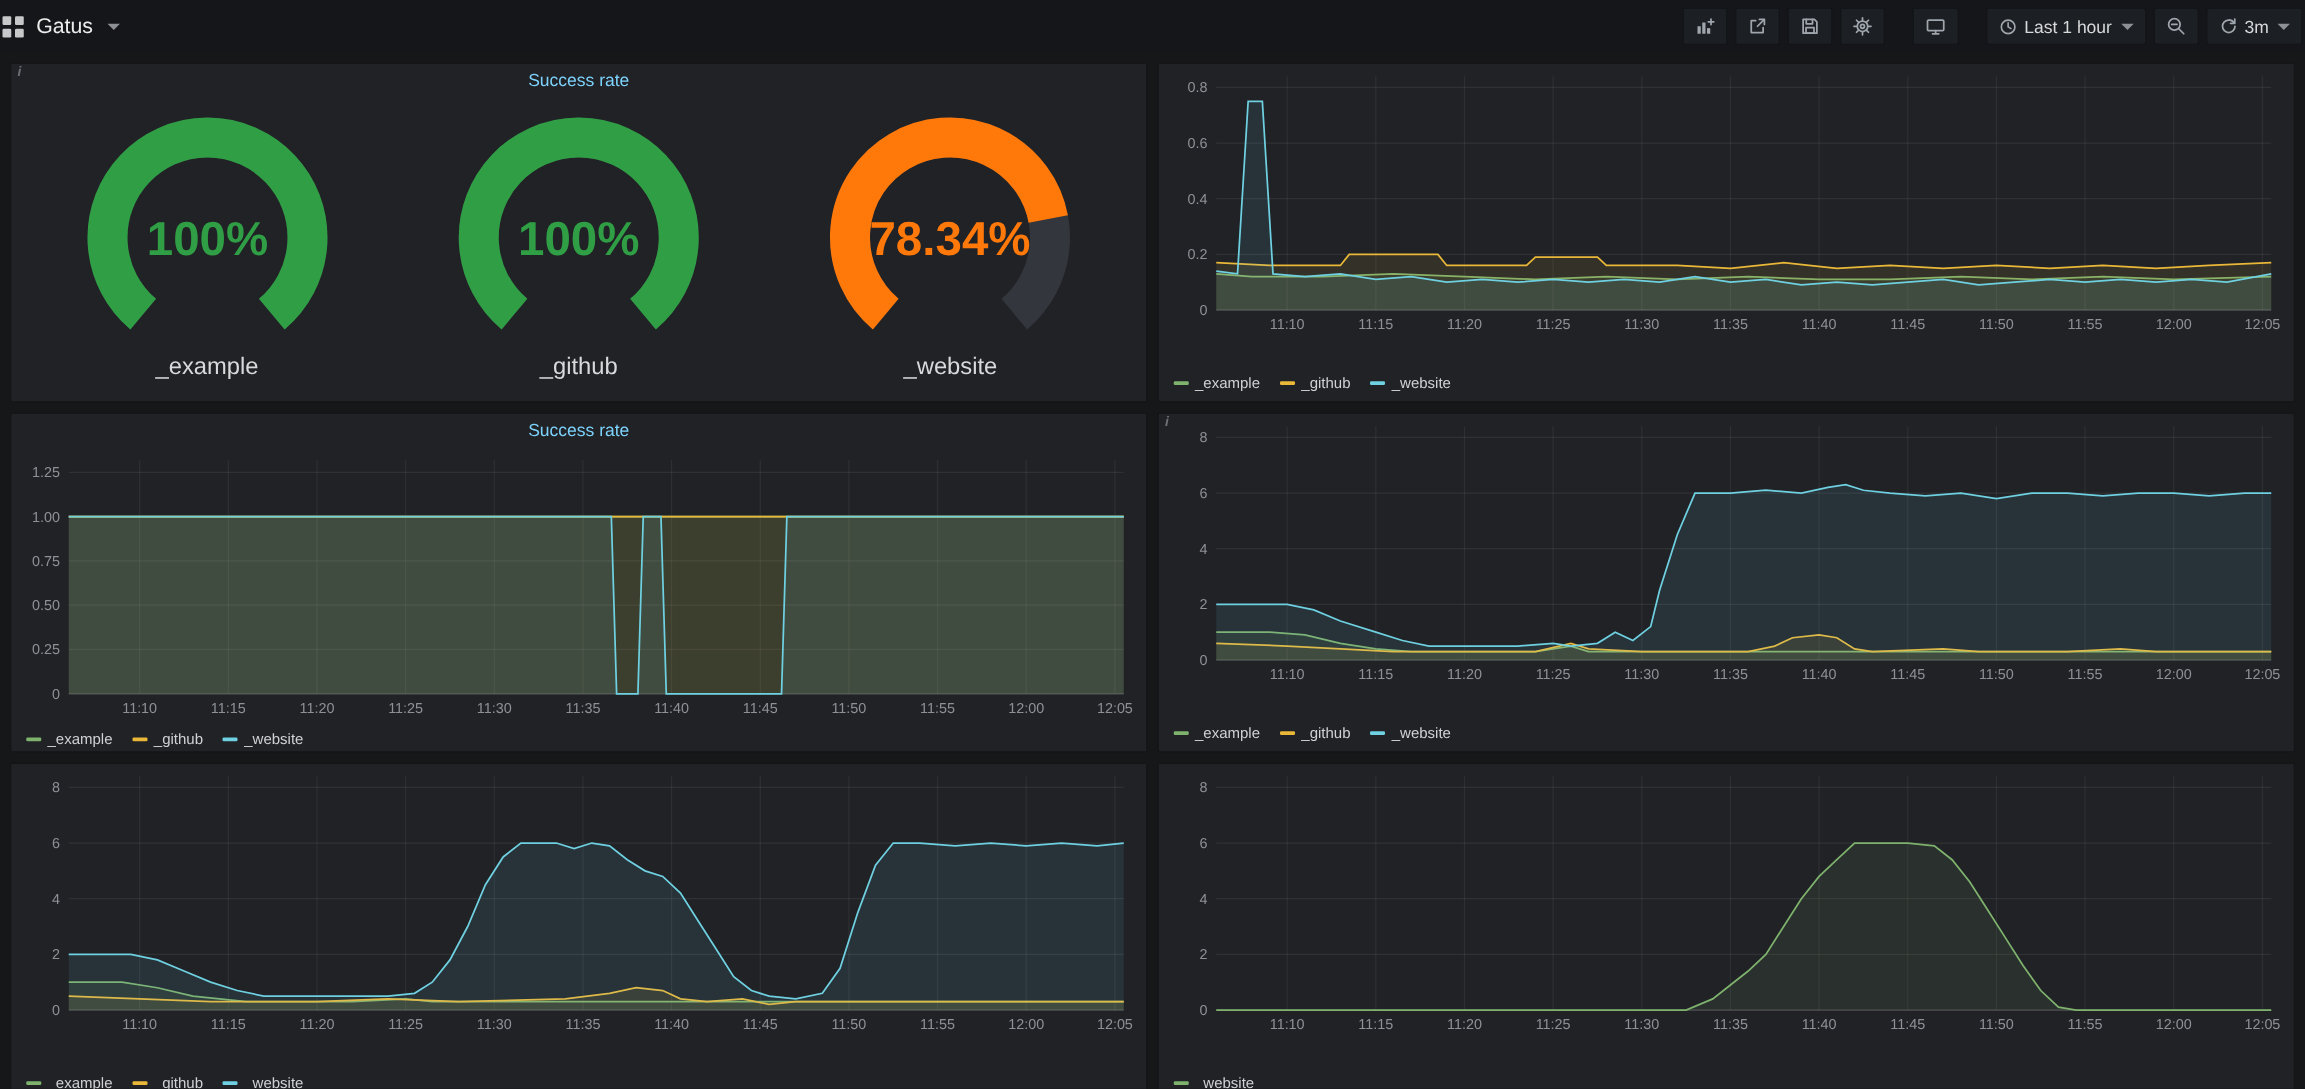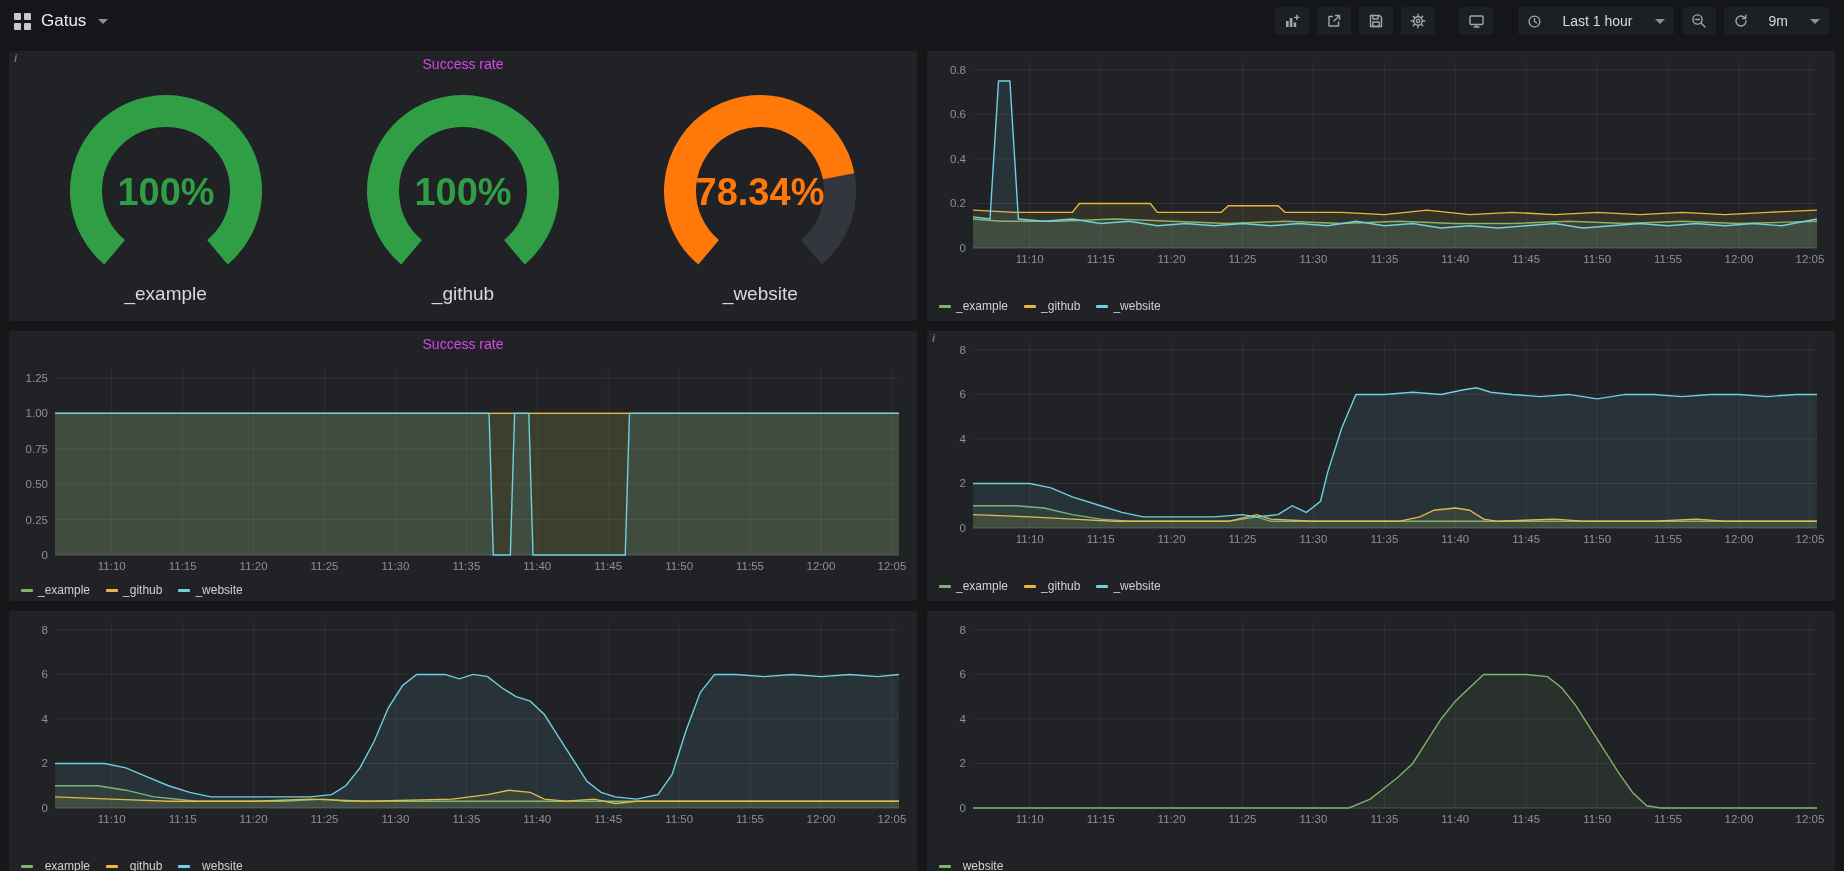--- a/index.html
+++ b/index.html
@@ -4,41 +4,41 @@
 <style>
   html,body{margin:0;padding:0;}
   body{
     width:1844px;height:871px;overflow:hidden;
     background:#161719;color:#d8d9da;
     font-family:"Liberation Sans",sans-serif;
     -webkit-font-smoothing:antialiased;
   }
   
   .navbar{height:42px;display:flex;align-items:center;justify-content:space-between;
-    padding:0 14px;background:#141619;}
+    padding:0 2px;background:#141619;}
   .nav-left{display:flex;align-items:center;gap:10px;}
   .grid-icon{display:grid;grid-template-columns:7px 7px;grid-template-rows:7px 7px;gap:3px;cursor:pointer;}
   .grid-icon i{background:#c7c8c9;border-radius:1px;}
   .dash-title{font-size:17px;color:#eceded;cursor:pointer;}
   .caret-down{width:0;height:0;border-left:5px solid transparent;border-right:5px solid transparent;
     border-top:5px solid #8d9095;display:inline-block;margin-left:2px;}
   .nav-right{display:flex;align-items:center;gap:6px;}
-  .nav-btn{display:flex;align-items:center;gap:20px;height:30px;padding:0 9px;
+  .nav-btn{display:flex;align-items:center;gap:5px;height:30px;padding:0 9px;
     background:#1c1f23;border:1px solid #121417;border-radius:2px;cursor:pointer;color:#d8d9da;
     font-family:"Liberation Sans",sans-serif;font-size:14px;}
   .nav-btn svg{display:block;}
   .nav-sep{width:10px;}
   .icon-stroke{stroke:#9fa6ad;stroke-width:1.4;fill:none;stroke-linecap:round;stroke-linejoin:round;}
   .icon-fill{fill:#9fa6ad;}
   
   .grid{display:grid;grid-template-columns:1fr 1fr;grid-auto-rows:272px;gap:8px;padding:8px;}
   .panel{position:relative;background:#202226;border:1px solid #141517;border-radius:2px;
     display:flex;flex-direction:column;overflow:hidden;}
   .panel-header{flex:0 0 27px;line-height:27px;text-align:center;font-size:14px;font-weight:500;
-    color:#d946ef;cursor:pointer;}
+    color:#7dd3fc;cursor:pointer;}
   .info-corner{position:absolute;top:0;left:0;width:18px;height:16px;font-size:11px;
     color:#6d7177;padding:1px 0 0 5px;cursor:pointer;font-style:italic;font-weight:700;}
   .plot{flex:1 1 auto;margin:0 6px;position:relative;}
   .legend{flex:0 0 22px;display:flex;align-items:center;gap:16px;padding:0 12px 4px 12px;font-size:12px;color:#d0d1d3;}
   .legend-item{display:flex;align-items:center;gap:5px;cursor:pointer;}
   .legend-item .chip{display:inline-block;width:12px;height:3px;border-radius:1px;}
   .tick{fill:#8d9095;font-size:11.5px;font-family:"Liberation Sans",sans-serif;}
   
   .gauges-row{flex:1;display:flex;align-items:center;justify-content:space-around;padding:0 8px 6px 8px;}
   .gauge{text-align:center;}
@@ -109,21 +109,21 @@
       <svg width="16" height="16" viewBox="0 0 16 16">
         <circle cx="6.5" cy="6.5" r="4.6" class="icon-stroke"></circle>
         <path d="M10 10l4 4M4.4 6.5h4.2" class="icon-stroke"></path>
       </svg>
     </button>
     <button class="nav-btn">
       <svg width="16" height="16" viewBox="0 0 16 16">
         <path d="M13 8A5 5 0 1 1 8 3a5 5 0 0 1 4.3 2.4" class="icon-stroke"></path>
         <path d="M12.8 2.2v3.4H9.4" class="icon-stroke"></path>
       </svg>
-      <span>9m</span>
+      <span>3m</span>
       <i class="caret-down"></i>
     </button>
   </div>
 </div>
 
 <div class="grid">
 
   <section class="panel">
     <div class="info-corner">i</div>
     <div class="panel-header"><span>Success rate</span></div>

